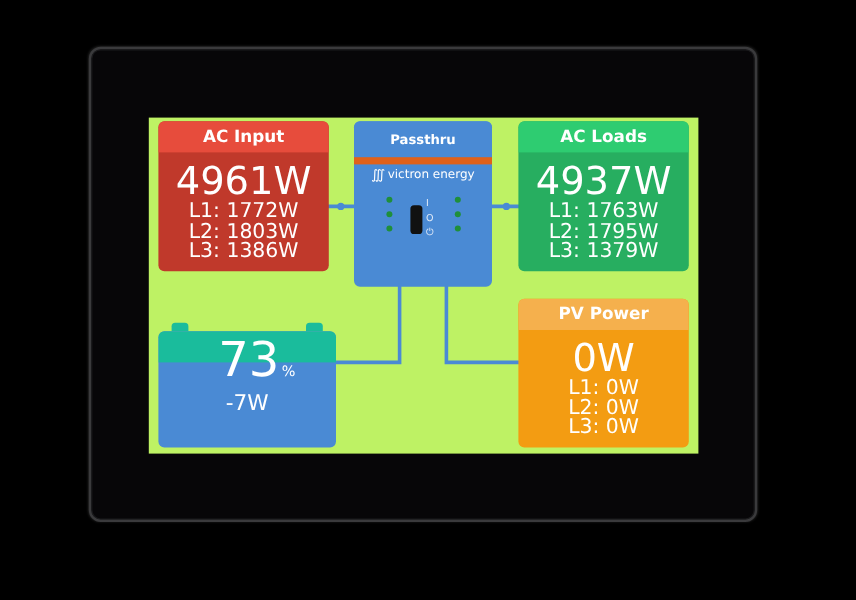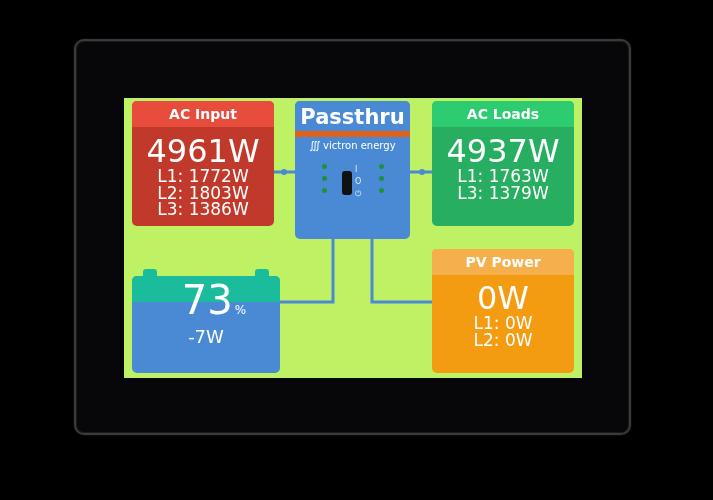--- a/index.html
+++ b/index.html
@@ -29,21 +29,21 @@
     #ac-out { left: 308px; top: 3px; width: 142px; height: 125px; background: #27ae60; }
     #ac-out .hdr { background: #2ecc71; }
 
     
     #pv { left: 308px; top: 151px; width: 142px; height: 124px; background: #f39c12; }
     #pv .hdr { background: #f5b04d; }
     #pv .big { margin-top: 6px; }
 
     
     #inv { left: 171px; top: 3px; width: 115px; height: 138px; background: #4a8ad4; }
-    #inv .hdr { background: #4a8ad4; font-size: 21px; height: 30px; line-height: 32px; }
+    #inv .hdr { background: #4a8ad4; font-size: 11px; height: 30px; line-height: 32px; }
     #inv .stripe { height: 6px; background: #e0611a; }
     #inv .brand { font-size: 10px; line-height: 14px; margin-top: 2px; color: #fff; display:flex; align-items:center; justify-content:center; gap:4px; }
     .brand-logo { font-size: 11px; letter-spacing: -2px; font-style: italic; }
     .leds { position: absolute; width: 6px; }
     .led { width: 5px; height: 5px; border-radius: 50%; background: #1f8f3a; margin-bottom: 7px; }
     .switch { position: absolute; left: 47px; top: 70px; width: 10px; height: 24px; background: #111; border-radius: 3px; }
     .sw-sym { position: absolute; left: 60px; color: #dfe9f7; font-size: 8px; line-height: 10px; }
 
     
     #bat { left: 8px; top: 178px; width: 148px; height: 97px; background: #4a8ad4; }
@@ -112,35 +112,37 @@
       <div class="led"></div>
       <div class="led"></div>
       <div class="led"></div>
     </div>
   </div>
 
   <div class="box" id="ac-out">
     <div class="hdr">AC Loads</div>
     <div class="big">4937W</div>
     <div class="sub">L1: 1763W</div>
+    <div class="sub">L2: 1795W</div>
     <div class="sub">L3: 1379W</div>
   </div>
 
   <div class="terminal" style="left:19px;"></div>
   <div class="terminal" style="left:131px;"></div>
   <div class="box" id="bat">
     <div class="top"></div>
     <div class="pct-wrap">
       <span class="pct">73</span><span class="pct-unit">%</span>
     </div>
     <div class="lines">
       <div>-7W</div>
     </div>
   </div>
 
   <div class="box" id="pv">
     <div class="hdr">PV Power</div>
     <div class="big">0W</div>
     <div class="sub">L1: 0W</div>
     <div class="sub">L2: 0W</div>
+    <div class="sub">L3: 0W</div>
   </div>
 
 </div>
 
 </body></html>

